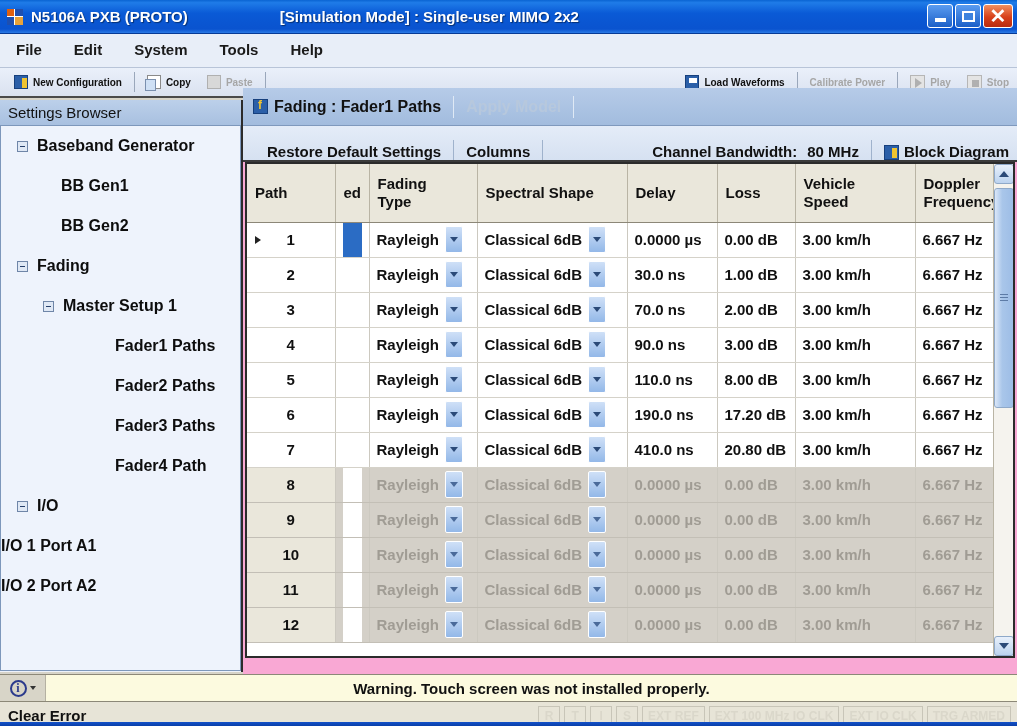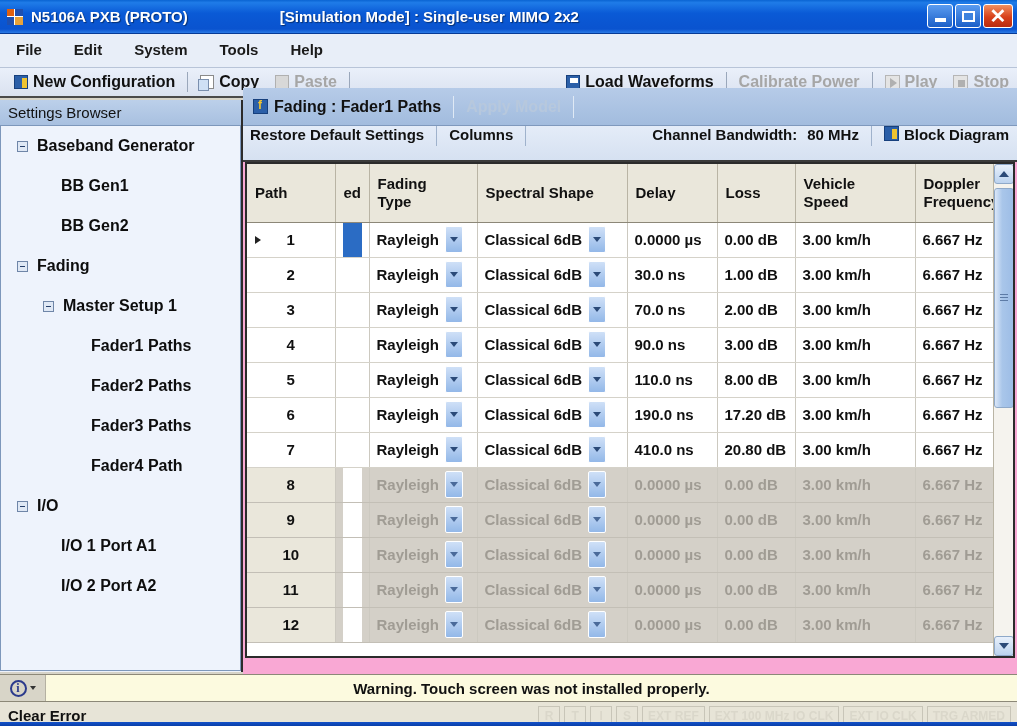--- a/index.html
+++ b/index.html
@@ -68,21 +68,21 @@
   }
 
   
   .toolbar {
     position: absolute; left: 0; top: 68px; width: 1017px; height: 30px;
     background: linear-gradient(to bottom, #eaf0fa, #dae2f0);
     border-bottom: 2px solid #4a4a4a;
     display: flex; align-items: center; padding-left: 6px;
   }
   .tb-btn { display: flex; align-items: center; padding: 0 8px; white-space: nowrap; }
-  .tb-label { font-size: 16px; font-weight: bold; color: #111; }
+  .tb-label { font-size: 10px; font-weight: bold; color: #111; }
   .tb-label.disabled { color: #a6a6a6; }
   .tb-sep { width: 1px; height: 20px; background: #9aa7bb; margin: 0 4px; }
   .tb-spacer { flex: 1; }
 
   .ico { width: 14px; height: 14px; margin-right: 5px; flex: none; position: relative; }
   .ico-newcfg { background:#2b5fa8; border:1px solid #17407d; }
   .ico-newcfg::after { content:""; position:absolute; left:7px; top:2px; width:5px; height:10px; background:#f0c430; }
   .ico-copy { background: #fff; border:1px solid #8a8a8a; }
   .ico-copy::after { content:""; position:absolute; left:-3px; top:3px; width:9px; height:10px; background:#cfe0f5; border:1px solid #7a8fae; }
   .ico-paste { background:#d8d8d8; border:1px solid #b0b0b0; }
@@ -112,22 +112,22 @@
   .sb-toggle {
     width: 11px; height: 11px; border: 1px solid #6f86a8; background: #dfe8f5;
     margin-right: 9px; position: relative; flex: none;
   }
   .sb-toggle::after {
     content:""; position:absolute; left:2px; top:4px; width:5px; height:1px; background:#27406b;
   }
   .sb-indent-0 { padding-left: 16px; }
   .sb-indent-1 { padding-left: 60px; }
   .sb-indent-2 { padding-left: 42px; }
-  .sb-indent-3 { padding-left: 90px; }
-  .sb-indent-4 { padding-left: 60px; }
+  .sb-indent-3 { padding-left: 114px; }
+  .sb-indent-4 { }
 
   
   .main {
     position: absolute; left: 243px; top: 88px; width: 774px; height: 703px;
     background: #f9a8d4; border-bottom: 2px solid #2b2b2b;
   }
   .panel-title {
     height: 38px; background: linear-gradient(to bottom, #b6cbe8, #a2bcde);
     display: flex; align-items: center; padding-left: 10px;
     border-bottom: 1px solid #7f99bd;
@@ -136,21 +136,21 @@
     width: 15px; height: 15px; background:#2b5fa8; border:1px solid #17407d; margin-right: 6px;
     position: relative; flex:none;
   }
   .pt-icon::after { content:"f"; position:absolute; left:4px; top:-2px; color:#f0c430; font-size:12px; font-weight:bold; }
   .pt-text { font-size: 16px; font-weight: bold; color: #111; white-space: nowrap; }
   .pt-sep { width: 1px; height: 22px; background: #dfe9f5; margin: 0 12px; }
   .pt-disabled { font-size: 16px; font-weight: bold; color: #b7c8dd; white-space: nowrap; }
 
   .panel-sub {
     height: 36px; background: linear-gradient(to bottom, #e4ecf8, #d6e1f1);
-    display: flex; align-items: flex-start; padding-left: 7px;
+    display: flex; align-items: flex-end; padding-left: 24px;
     border-bottom: 2px solid #3a3a3a;
   }
   .ps-text { font-size: 15px; font-weight: bold; color: #111; white-space: nowrap; }
   .ps-sep { width: 1px; height: 20px; background: #9fb2cc; margin: 0 12px; }
   .ps-spacer { flex: 1; }
   .bd-icon { width: 15px; height: 15px; background:#2b5fa8; border:1px solid #17407d; margin-right: 5px; position:relative; flex:none; }
   .bd-icon::after { content:""; position:absolute; left:7px; top:2px; width:5px; height:10px; background:#f0c430; }
 
   
   .table-wrap {

